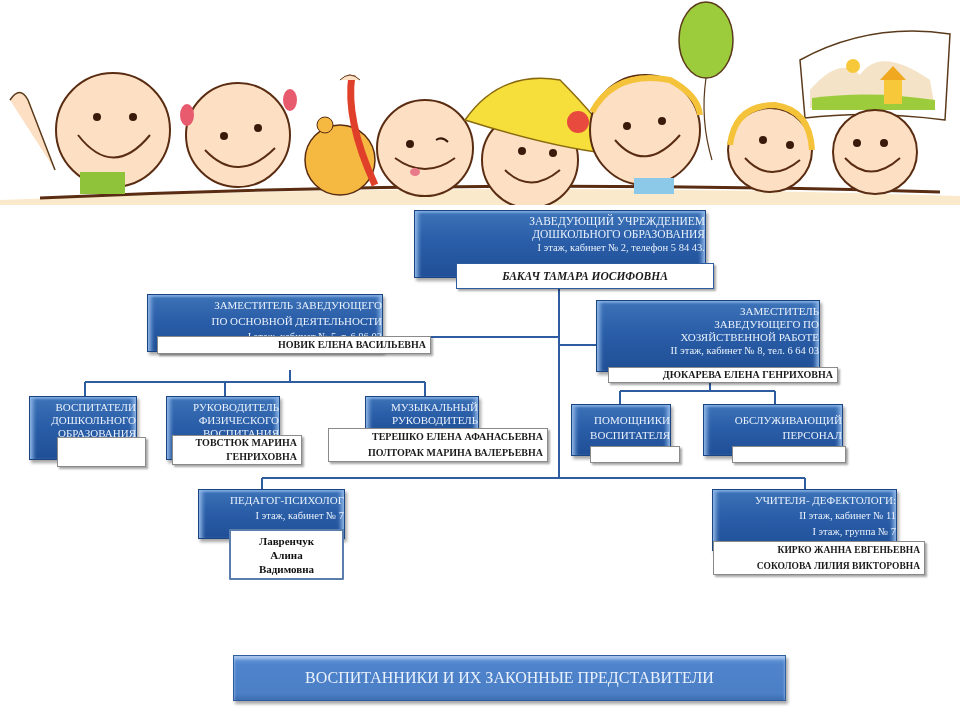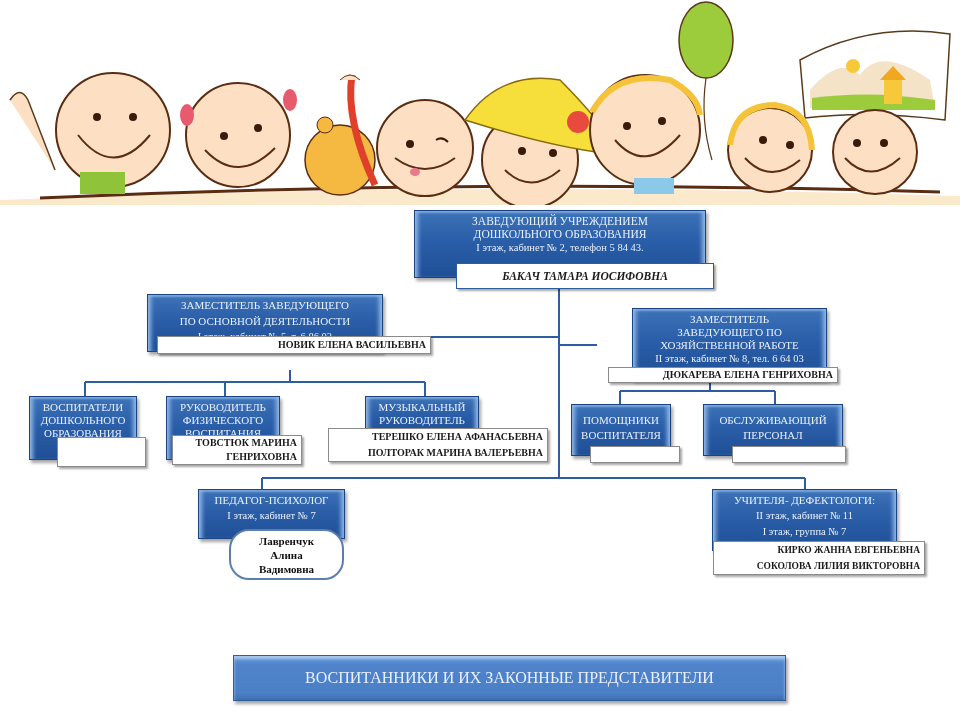--- a/index.html
+++ b/index.html
@@ -4,30 +4,30 @@
 <style>
   html, body { margin:0; padding:0; }
   body { width:960px; height:720px; background:#ffffff; position:relative; overflow:hidden;
          font-family:"Liberation Serif", "DejaVu Serif", serif; }
   #banner { position:absolute; left:0; top:0; width:960px; height:205px; }
   #lines { position:absolute; left:0; top:0; width:960px; height:720px; pointer-events:none; }
   .box { position:absolute; box-sizing:border-box;
          background:linear-gradient(180deg,#3d73b8 0%,#2a5ea8 45%,#1f4f96 100%);
          border:1px solid #1b4483;
          box-shadow: inset 6px 0 4px -3px #8fb6e6, inset -6px 0 4px -3px #8fb6e6, inset 0 2px 2px #7aa6de, 2px 3px 3px rgba(0,0,0,.35);
-         color:#e8f0fb; text-align:center; text-transform:uppercase; font-size:11px; line-height:13px;
+         color:#e8f0fb; text-align:right; text-transform:uppercase; font-size:11px; line-height:13px;
          padding-top:4px; }
   .box .sub { text-transform:none; font-size:10.5px; display:block; }
   .nm { position:absolute; box-sizing:border-box; background:#ffffff; border:1px solid #8a8a8a;
         box-shadow:2px 2px 2px rgba(0,0,0,.35); color:#1a1a1a; font-size:10px; line-height:14px;
         text-align:right; padding:0 4px; text-transform:uppercase; font-weight:bold; }
   .nm.blue { border-color:#2d5ca0; }
   .nm.center { text-align:center; }
   .round { position:absolute; box-sizing:border-box; background:#ffffff; border:2px solid #5a7fae;
-           border-radius:20px; text-align:center; font-weight:bold; font-size:11px; line-height:14px;
+           border-radius:1px; text-align:center; font-weight:bold; font-size:11px; line-height:14px;
            padding-top:3px; color:#111; }
   .bottom { position:absolute; left:233px; top:655px; width:553px; height:46px; box-sizing:border-box;
             background:linear-gradient(180deg,#6a9ad8 0%,#4f84cc 20%,#4b7fc6 85%,#3e6eb0 100%);
             border:1px solid #2f5e9e; box-shadow:2px 3px 3px rgba(0,0,0,.35), inset 0 3px 3px #a9c7ee;
             color:#e9f1fc; text-align:center; font-size:16px; line-height:44px; text-transform:uppercase; }
 </style>
 </head>
 <body>
 
 <svg id="banner" viewBox="0 0 960 205">
@@ -131,21 +131,21 @@
 
 <div class="box" style="left:147px;top:294px;width:236px;height:58px;">
   <span>Заместитель заведующего</span><br>
   <span style="line-height:18px;">по основной деятельности</span>
   <span class="sub">I этаж, кабинет № 5, т. 6 86 03</span>
 </div>
 <div class="nm" style="left:157px;top:336px;width:274px;height:18px;line-height:16px;">
   <span>НОВИК ЕЛЕНА ВАСИЛЬЕВНА</span>
 </div>
 
-<div class="box" style="left:596px;top:308px;width:195px;height:72px;margin-left:36px;">
+<div class="box" style="left:596px;top:300px;width:224px;height:72px;">
   <span>Заместитель</span><br>
   <span>заведующего по</span><br>
   <span>хозяйственной работе</span>
   <span class="sub">II этаж, кабинет № 8, тел. 6 64 03</span>
 </div>
 <div class="nm" style="left:608px;top:367px;width:230px;height:16px;line-height:14px;">
   <span>ДЮКАРЕВА ЕЛЕНА ГЕНРИХОВНА</span>
 </div>
 
 <div class="box" style="left:29px;top:396px;width:108px;height:64px;">

